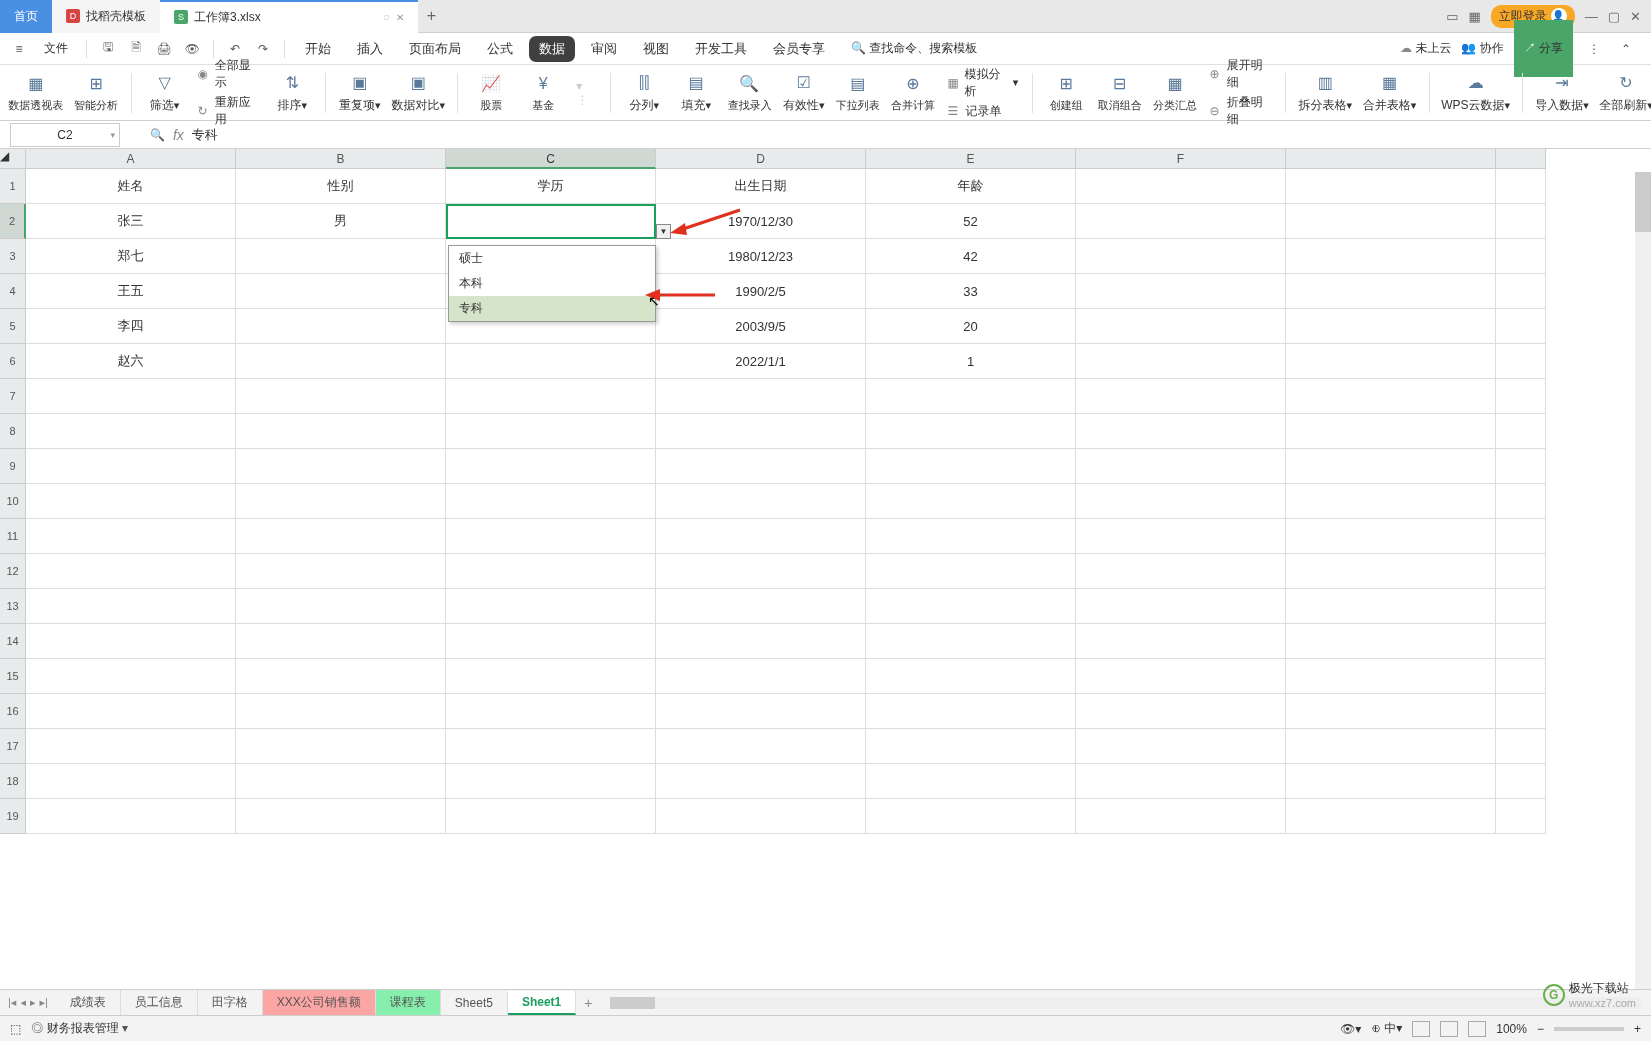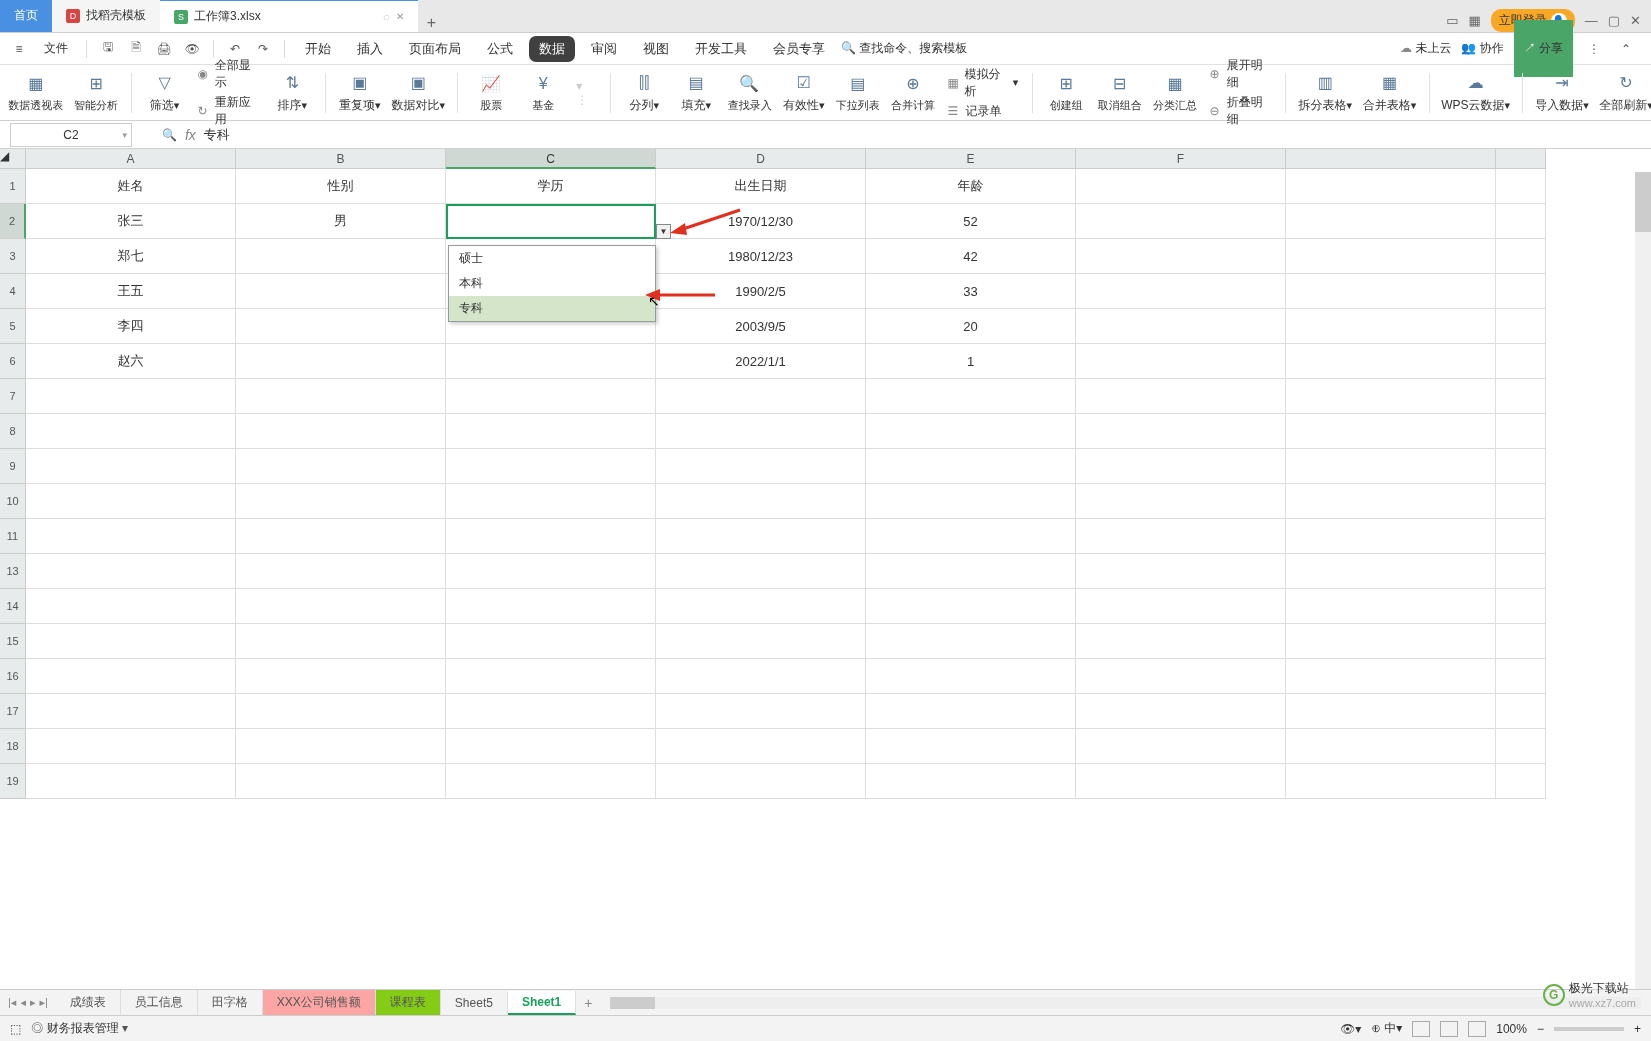--- a/index.html
+++ b/index.html
@@ -1,51 +1,51 @@
 <!DOCTYPE html>
 <html><head>
 <meta charset="utf-8">
 <style>
 *{box-sizing:border-box;margin:0;padding:0;font-family:"Microsoft YaHei",Arial,sans-serif;font-size:12px;color:#333}
 body{background:#fff;width:1651px;height:1041px;overflow:hidden;position:relative}
-.titlebar{height:33px;background:#e8e8e8;display:flex;align-items:flex-end;border-bottom:1px solid #d0d0d0}
+.titlebar{height:33px;background:#e8e8e8;display:flex;align-items:center;border-bottom:1px solid #d0d0d0}
 .tab{height:33px;display:flex;align-items:center;padding:0 14px;gap:6px;cursor:pointer}
 .tab.home{background:#4a90e2;color:#fff}
 .tab.file{background:#f5f5f5}
 .tab.active{background:#fff;border-top:2px solid #4a90e2}
 .tab-close{font-size:10px;color:#999}
 .app-icon{width:14px;height:14px;border-radius:2px;display:inline-flex;align-items:center;justify-content:center;font-size:9px;color:#fff}
 .app-icon.red{background:#d64541}
 .app-icon.green{background:#4aa568}
 .newtab{width:26px;text-align:center;color:#666;font-size:16px}
 .titleright{margin-left:auto;display:flex;align-items:center;gap:10px;padding-right:10px}
 .login-btn{background:#f9a825;color:#fff;padding:3px 8px;border-radius:10px;display:flex;align-items:center;gap:4px}
 .login-btn .avatar{width:16px;height:16px;border-radius:50%;background:#fff;color:#f9a825;text-align:center;line-height:16px;font-size:10px}
 .winctrl{color:#666;font-size:13px;cursor:pointer}
 .menubar{height:32px;background:#fff;display:flex;align-items:center;border-bottom:1px solid #e0e0e0;padding-left:8px;gap:6px}
 .menuicon{width:22px;height:22px;display:flex;align-items:center;justify-content:center;color:#555;cursor:pointer}
 .filemenu{padding:2px 8px;font-size:12px}
 .sep{width:1px;height:18px;background:#ddd;margin:0 4px}
 .menutab{padding:4px 10px;font-size:13px;cursor:pointer;color:#333}
 .menutab.active{background:#404040;color:#fff;border-radius:7px}
-.search{color:#aaa;font-size:12px}
+.search{margin-left:10px;color:#aaa;font-size:12px}
 .menubarright{margin-left:auto;display:flex;align-items:center;gap:10px;padding-right:14px}
 .cloud{color:#888}
 .sharebtn{background:#4aa568;color:#fff;padding:20px 10px;border-radius:0}
 .ribbon{height:56px;background:#fff;display:flex;align-items:center;border-bottom:1px solid #d0d0d0;padding-left:10px;gap:14px}
 .rbtn{display:flex;flex-direction:column;align-items:center;justify-content:center;gap:3px;min-width:38px;cursor:pointer}
 .rbtn .ic{width:22px;height:22px;color:#5a7a9a;display:flex;align-items:center;justify-content:center;font-size:16px}
 .rbtn .lbl{font-size:11px;color:#333;white-space:nowrap}
 .rsep{width:1px;height:40px;background:#e0e0e0}
 .rstack{display:flex;flex-direction:column;gap:3px;justify-content:center}
 .rstack .sline{display:flex;align-items:center;gap:4px;font-size:11px;color:#333}
 .rstack .sline.disabled{color:#bbb}
 .rstack .sline .sic{width:14px;color:#888}
 .formulabar{height:28px;background:#fff;display:flex;align-items:center;border-bottom:1px solid #d0d0d0}
-.namebox{width:122px;height:24px;border:1px solid #ccc;margin-left:10px;text-align:center;line-height:22px;color:#333;position:relative}
+.namebox{width:110px;height:24px;border:1px solid #ccc;margin-left:10px;text-align:center;line-height:22px;color:#333;position:relative}
 .namebox:after{content:"▾";position:absolute;right:4px;color:#999;font-size:9px}
 .fxarea{display:flex;align-items:center;gap:8px;margin-left:30px}
 .fxicon{color:#888;font-style:italic;font-size:14px}
 .fxval{font-size:13px}
 .sheet{position:relative;background:#fff}
 .grid{display:grid;grid-template-columns:26px 210px 210px 210px 210px 210px 210px 210px 50px;}
 .hdr{background:#e8ebec;border-right:1px solid #ccc;border-bottom:1px solid #ccc;text-align:center;font-size:12px;color:#555;line-height:20px;height:20px}
 .hdr.colC{background:#d0d8d4;color:#333;border-bottom:2px solid #4aa568}
 .corner{background:#e8ebec;border-right:1px solid #ccc;border-bottom:1px solid #ccc;height:20px}
 .rowh{background:#e8ebec;border-right:1px solid #ccc;border-bottom:1px solid #ccc;text-align:center;font-size:11px;color:#555;display:flex;align-items:center;justify-content:center}
@@ -59,21 +59,21 @@
 .arrow{position:absolute;pointer-events:none}
 .arrow-line{stroke:#e03020;stroke-width:3;fill:none}
 .arrow-head{fill:#e03020}
 .cursor{position:absolute;font-size:14px;color:#000}
 .tabbar{position:absolute;bottom:26px;left:0;right:0;height:26px;background:#f3f3f3;border-top:1px solid #ccc;display:flex;align-items:center}
 .tabnav{display:flex;gap:4px;padding:0 8px}
 .tabnav span{color:#888;cursor:pointer;font-size:11px}
 .sheettab{padding:4px 14px;border-right:1px solid #ddd;cursor:pointer;font-size:12px;color:#555}
 .sheettab.active{background:#fff;color:#1aa05c;border-bottom:2px solid #1aa05c;font-weight:bold}
 .sheettab.hl{background:#fca5a5}
-.sheettab.hl2{background:#84cc16}
+.sheettab.hl2{background:#86efac}
 .addsheet{padding:0 8px;color:#888;font-size:14px}
 .hscroll{flex:1;height:12px;margin:0 10px;background:#eee;position:relative}
 .hscroll .thumb{position:absolute;left:0;width:45px;height:12px;background:#ccc}
 .statusbar{position:absolute;bottom:0;left:0;right:0;height:26px;background:#f3f3f3;border-top:1px solid #ccc;display:flex;align-items:center;padding:0 10px;gap:10px}
 .statusbar .stxt{color:#555;font-size:12px}
 .statusbar .right{margin-left:auto;display:flex;align-items:center;gap:10px}
 .viewbtn{width:18px;height:16px;border:1px solid #aaa;cursor:pointer}
 .watermark{position:absolute;right:15px;bottom:32px;font-size:13px;color:#6ab04c;display:flex;align-items:center;gap:4px}
 .watermark .logo{width:22px;height:22px;border:2px solid #6ab04c;border-radius:50%;display:flex;align-items:center;justify-content:center;color:#6ab04c;font-weight:bold}
 .watermark .url{color:#aaa;font-size:11px}
@@ -405,20 +405,31 @@
         <div class="cell"></div>
         <div class="cell"></div>
         <div class="cell"></div>
         <div class="cell"></div>
         <div class="cell"></div>
         <div class="cell"></div>
         <div class="cell"></div>
         <div class="cell"></div>
       </div>
       <div class="grid">
+        <div class="rowh">12</div>
+        <div class="cell"></div>
+        <div class="cell"></div>
+        <div class="cell"></div>
+        <div class="cell"></div>
+        <div class="cell"></div>
+        <div class="cell"></div>
+        <div class="cell"></div>
+        <div class="cell"></div>
+      </div>
+      <div class="grid">
         <div class="rowh">13</div>
         <div class="cell"></div>
         <div class="cell"></div>
         <div class="cell"></div>
         <div class="cell"></div>
         <div class="cell"></div>
         <div class="cell"></div>
         <div class="cell"></div>
         <div class="cell"></div>
       </div>

